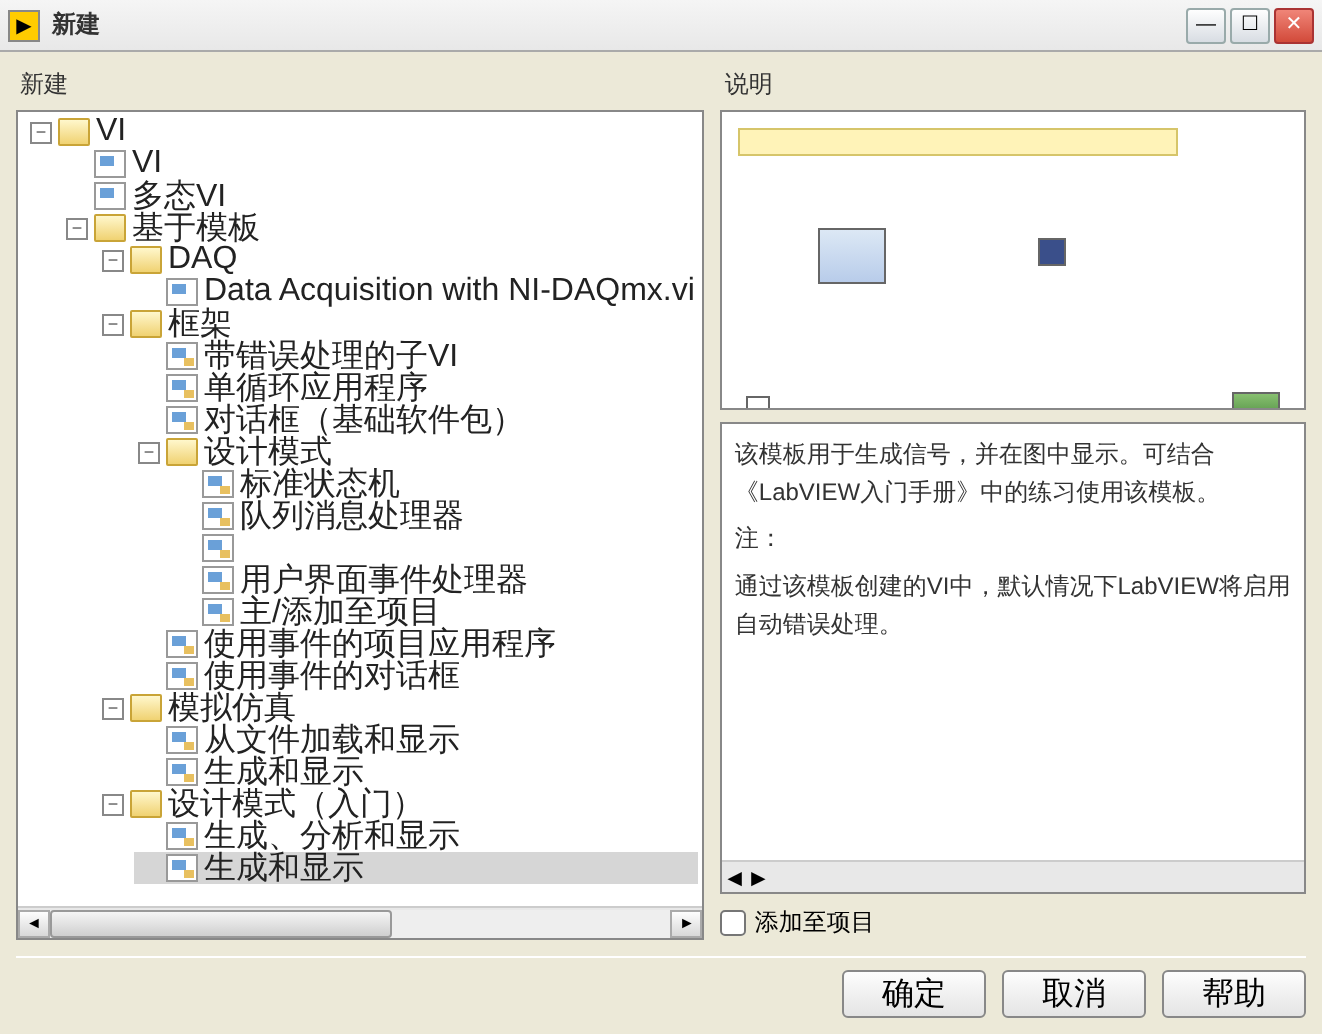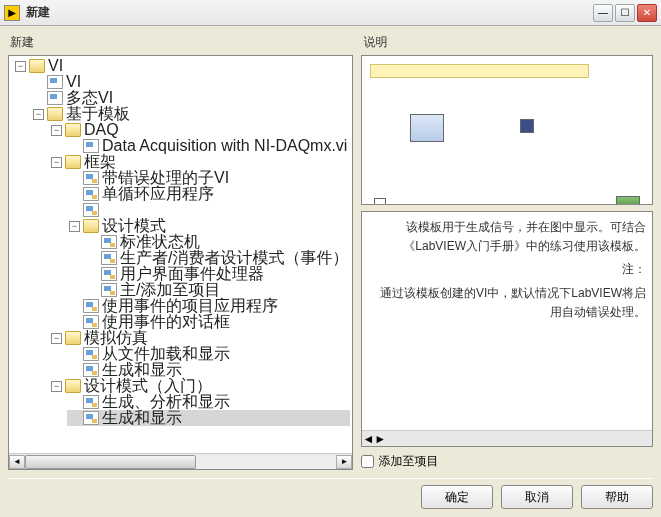--- a/index.html
+++ b/index.html
@@ -44,31 +44,31 @@
 .preview-box { border: 1px solid #888; background: #fff; height: 150px; padding: 8px; overflow: hidden; position: relative; }
 .preview-header { height: 14px; background: #fff3b8; border: 1px solid #d6c56a; width: 80%; margin-bottom: 6px; }
 .preview-body { position: relative; height: 100%; }
 .preview-dummy { position: absolute; border: 1px solid #666; background: #fff; }
 .pd1 { left: 40px; top: 30px; width: 34px; height: 28px; background: linear-gradient(#dce8f5,#b8ccea); }
 .pd2 { left: 150px; top: 35px; width: 14px; height: 14px; background: #3a4f8a; }
 .pd3 { left: 4px; bottom: 4px; width: 12px; height: 14px; }
 .pd4 { right: 4px; bottom: 4px; width: 24px; height: 16px; background: linear-gradient(#88c070,#4a8a3e); }
 
 .desc-box { flex: 1; border: 1px solid #888; background: #fff; padding: 6px; margin-top: 6px; overflow: hidden; display: flex; flex-direction: column; }
-.desc-text { font-size: 12px; color: #333; line-height: 1.6; flex: 1; text-align: right; }
+.desc-text { font-size: 12px; color: #333; line-height: 1.6; flex: 1; }
 .desc-text p { margin-bottom: 4px; }
 .desc-hscroll { height: 16px; background: #e8e8e8; border-top: 1px solid #ccc; display: flex; align-items: center; margin: 0 -6px -6px -6px; }
 
 .checkbox-row { margin-top: 6px; display: flex; }
 .checkbox-row input { margin-right: 4px; }
 
 .divider { height: 1px; background: #b8b8a8; border-bottom: 1px solid #fff; margin: 8px 0 6px 0; }
 
 .button-row { display: flex; justify-content: flex-end; gap: 8px; }
-.btn { min-width: 72px; height: 24px; padding: 0 12px; background: linear-gradient(to bottom, #fdfdfd, #e4e4e4); border: 1px solid #888; border-radius: 3px; font-size: 12px; cursor: pointer; }
+.btn { min-width: 72px; height: 24px; padding: 0 12px; background: linear-gradient(to bottom, #fdfdfd, #e4e4e4); border: 1px solid #888; border-radius: 3px; font-size: 16px; cursor: pointer; }
 </style>
 </head>
 <body>
 
 <div class="titlebar">
   <span class="app-icon">▶</span>
   <span class="title-text">新建</span>
   <span class="win-btn">—</span>
   <span class="win-btn">☐</span>
   <span class="win-btn close">✕</span>
@@ -145,41 +145,48 @@
                               <div class="tree-row">
                                 <span class="expander empty"></span>
                                 <span class="node-icon vi-icon box"></span>
                                 <span class="node-label">单循环应用程序</span>
                               </div>
                             </li>
                             <li>
                               <div class="tree-row">
                                 <span class="expander empty"></span>
                                 <span class="node-icon vi-icon box"></span>
+                                <span class="node-label">对话框（基础软件包）</span>
                               </div>
                             </li>
                             <li>
                               <div class="tree-row">
                                 <span class="expander">−</span>
                                 <span class="node-icon folder-icon"></span>
                                 <span class="node-label">设计模式</span>
                               </div>
                               <ul>
                                 <li>
                                   <div class="tree-row">
                                     <span class="expander empty"></span>
                                     <span class="node-icon vi-icon box"></span>
                                     <span class="node-label">标准状态机</span>
                                   </div>
                                 </li>
                                 <li>
                                   <div class="tree-row">
                                     <span class="expander empty"></span>
                                     <span class="node-icon vi-icon box"></span>
-                                    <span class="node-label">生产者/消费者设计模式（事件）</span>
+                                    <span class="node-label">队列消息处理器</span>
+                                  </div>
+                                </li>
+                                <li>
+                                  <div class="tree-row">
+                                    <span class="expander empty"></span>
+                                    <span class="node-icon vi-icon box"></span>
                                   </div>
                                 </li>
                                 <li>
                                   <div class="tree-row">
                                     <span class="expander empty"></span>
                                     <span class="node-icon vi-icon box"></span>
                                     <span class="node-label">用户界面事件处理器</span>
                                   </div>
                                 </li>
                                 <li>

